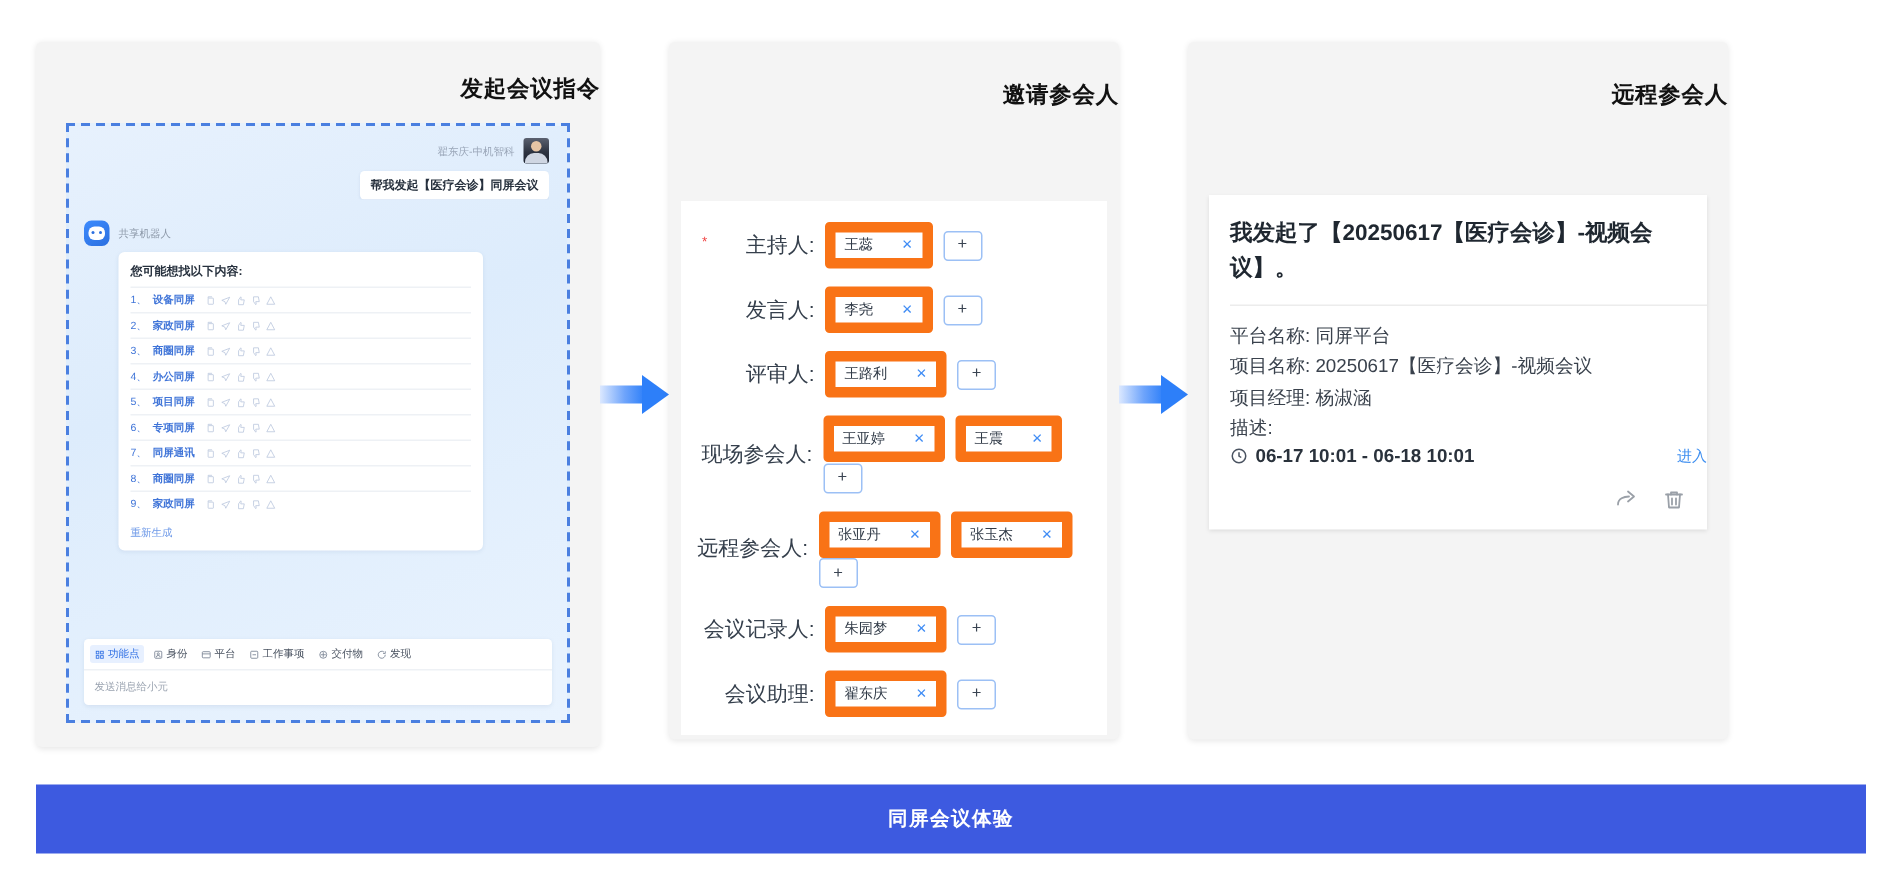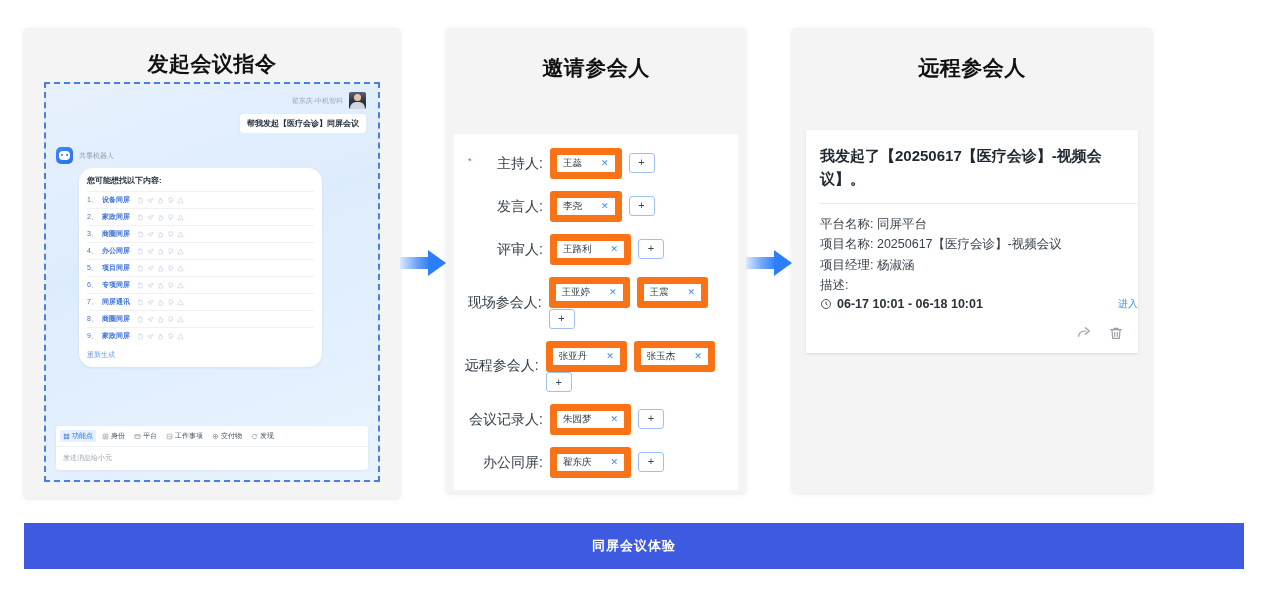--- a/index.html
+++ b/index.html
@@ -17,21 +17,21 @@
     position:absolute;left:0;top:28px;width:1266px;height:470px;
     display:flex;align-items:flex-start;
   }
   .panel{
     background:#f4f4f4;
     border-radius:4px;
     box-shadow:0 1px 4px rgba(0,0,0,.10);
     position:relative;
   }
   .panel-title{
-    text-align:center;font-size:21px;font-weight:bold;color:#111;
+    text-align:right;font-size:15px;font-weight:bold;color:#111;
     letter-spacing:.5px;
   }
 
   
   .arrow-wrap{
     flex:0 0 auto;display:flex;align-items:center;justify-content:center;
     height:470px;
   }
   .arrow{width:46px;height:26px;position:relative;}
   .arrow .shaft{
@@ -79,21 +79,21 @@
   .bot-avatar .face{
     width:11px;height:9px;border-radius:4px;background:#ffffff;position:relative;
   }
   .bot-avatar .face::before,.bot-avatar .face::after{
     content:"";position:absolute;top:3px;width:2px;height:2px;border-radius:50%;background:#2b6fe0;
   }
   .bot-avatar .face::before{left:2px;}
   .bot-avatar .face::after{right:2px;}
   .bot-name{font-size:7px;color:#8c98a8;}
   .bot-card{
-    margin:4px 0 0 23px;background:#ffffff;border-radius:14px;
+    margin:4px 0 0 23px;background:#ffffff;border-radius:4px;
     padding:7px 8px 6px 8px;width:243px;box-sizing:border-box;
     box-shadow:0 1px 3px rgba(30,60,120,.08);
   }
   .bot-card-head{font-size:8px;font-weight:bold;color:#26303d;padding-bottom:5px;}
   .sugg{
     display:flex;align-items:center;gap:4px;
     padding:3px 0;border-top:1px solid #eef1f5;
     font-size:7px;color:#3f74d8;white-space:nowrap;
   }
   .sugg .idx{color:#3f74d8;}
@@ -615,21 +615,21 @@
               </span><span class="addbtn">+</span></span>
           </div>
           <div class="frow">
             <span class="flabel">会议记录人:</span>
             <span><span class="tag">
                 <span>朱园梦</span>
                 <span class="x">✕</span>
               </span><span class="addbtn">+</span></span>
           </div>
           <div class="frow">
-            <span class="flabel">办公同屏:</span>
+            <span class="flabel">会议助理:</span>
             <span><span class="tag">
                 <span>翟东庆</span>
                 <span class="x">✕</span>
               </span><span class="addbtn">+</span></span>
           </div>
         </div>
     </div>
 
     <div class="arrow-wrap">
       <div class="arrow">

